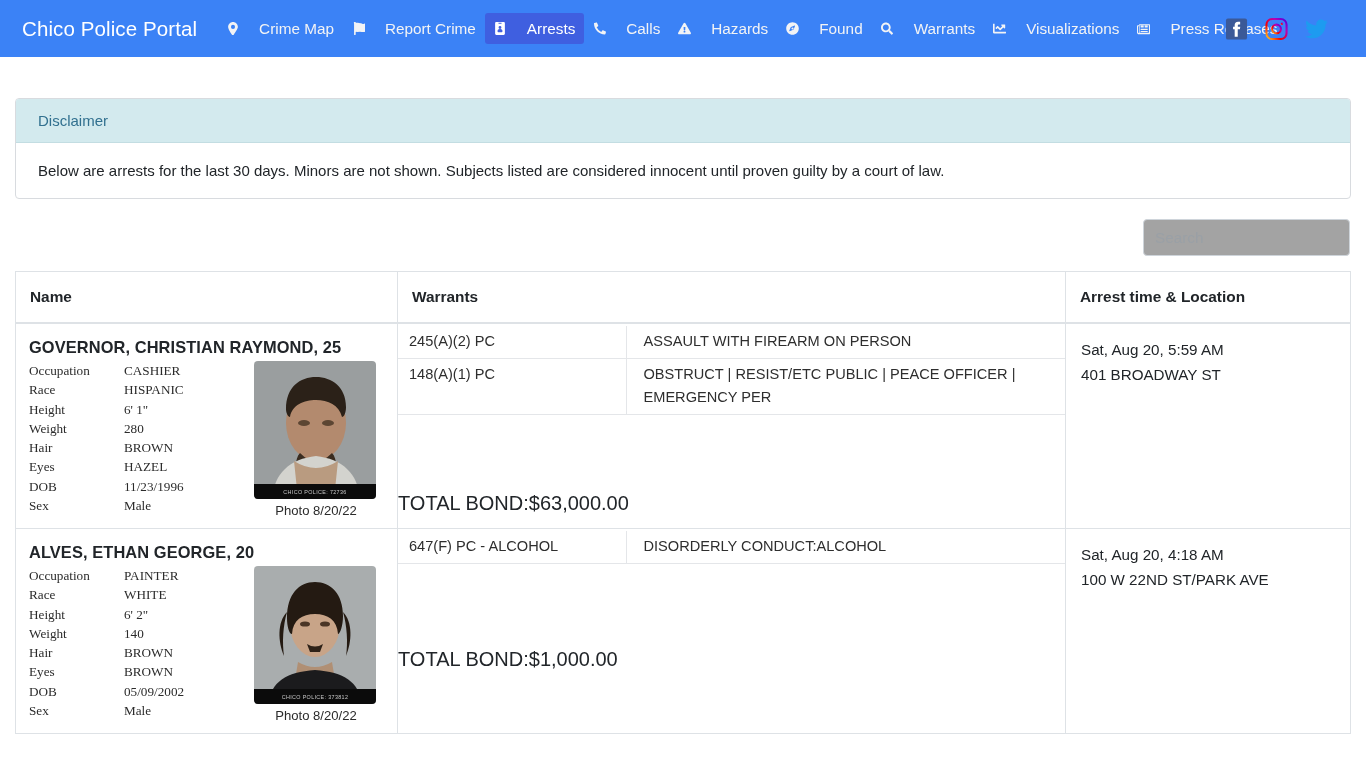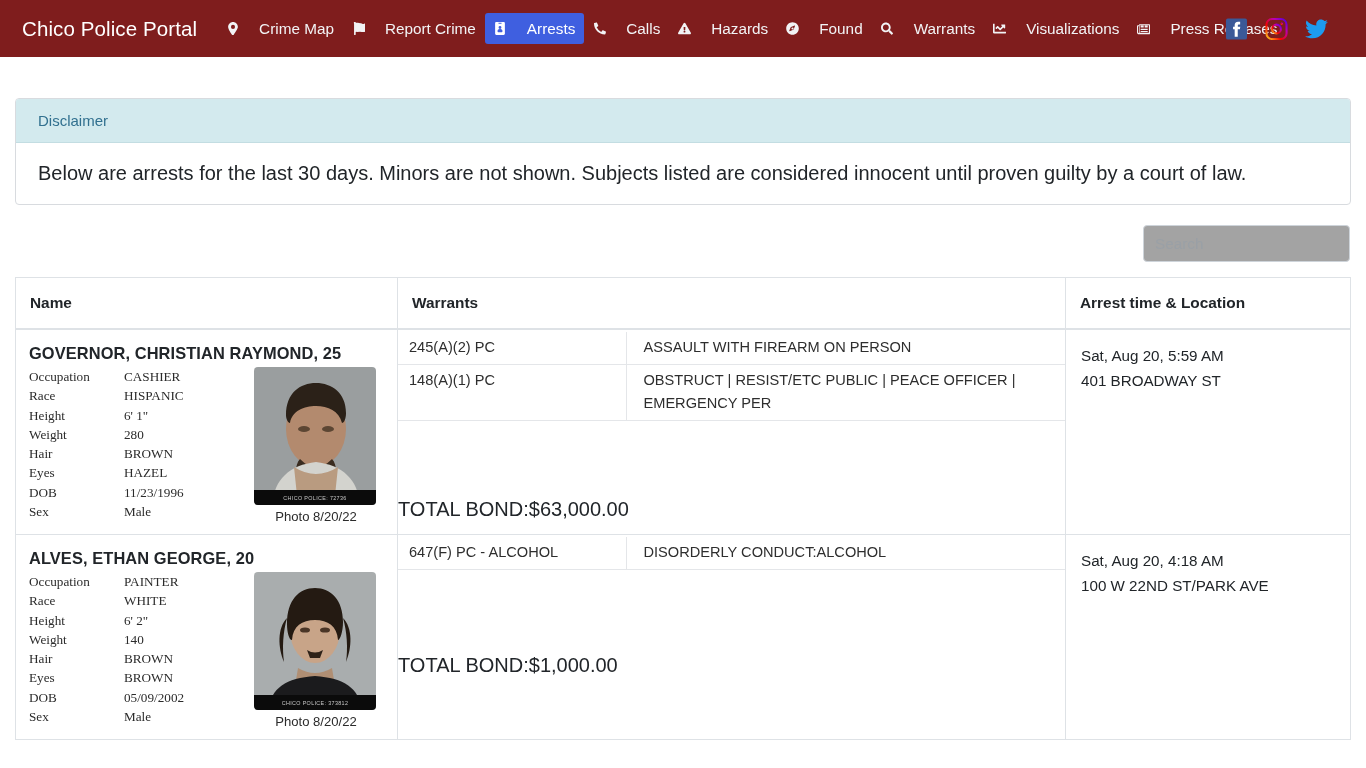--- a/index.html
+++ b/index.html
@@ -7,21 +7,21 @@
     margin: 0; padding: 0;
     width: 1366px; height: 768px;
     background: #ffffff;
     font-family: "Liberation Sans", sans-serif;
     overflow: hidden;
   }
 
   
   .navbar {
     height: 57px;
-    background: #7f1d1d;
+    background: #3b82f6;
     display: flex;
     align-items: center;
     padding: 0 16px 0 22px;
     color: #ffffff;
     position: relative;
   }
   .brand {
     font-size: 20.5px;
     color: #ffffff;
     letter-spacing: .1px;
@@ -82,21 +82,21 @@
   }
   .panel-head {
     background: #d3eaee;
     border-bottom: 1px solid #c3dde2;
     padding: 13px 22px;
     color: #31708f;
     font-size: 15px;
   }
   .panel-body {
     padding: 19px 22px;
-    font-size: 20px;
+    font-size: 15px;
     color: #212529;
   }
 
   .search-row {
     display: flex;
     justify-content: flex-end;
     margin-top: 20px;
     margin-bottom: 15px;
     padding-right: 1px;
   }

